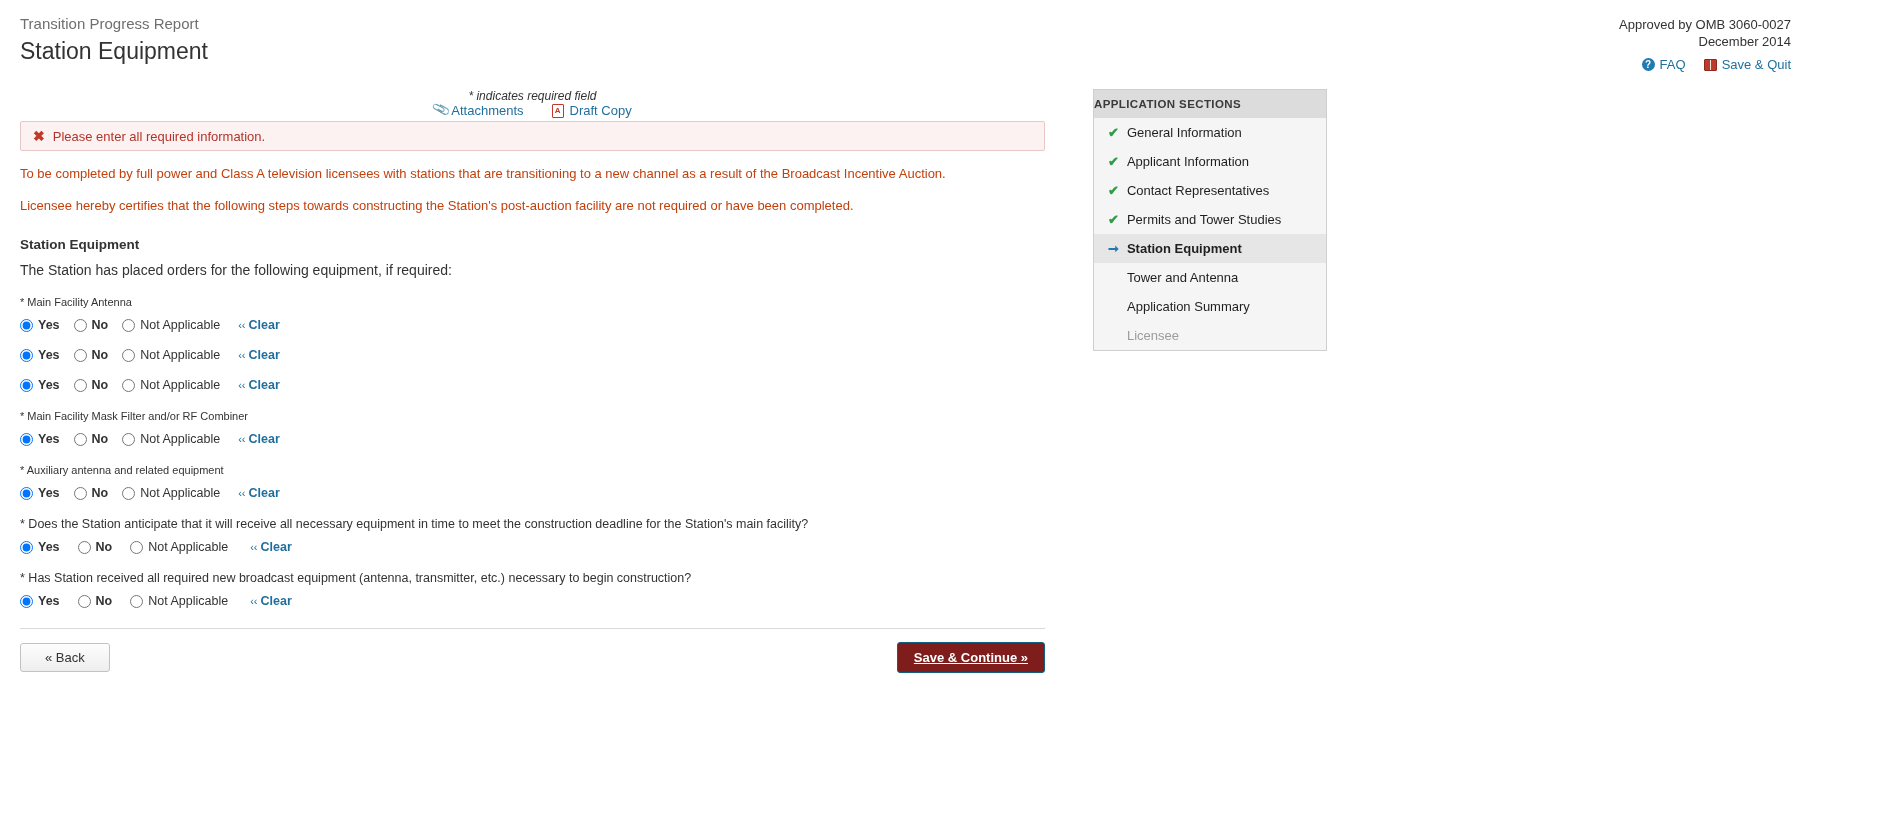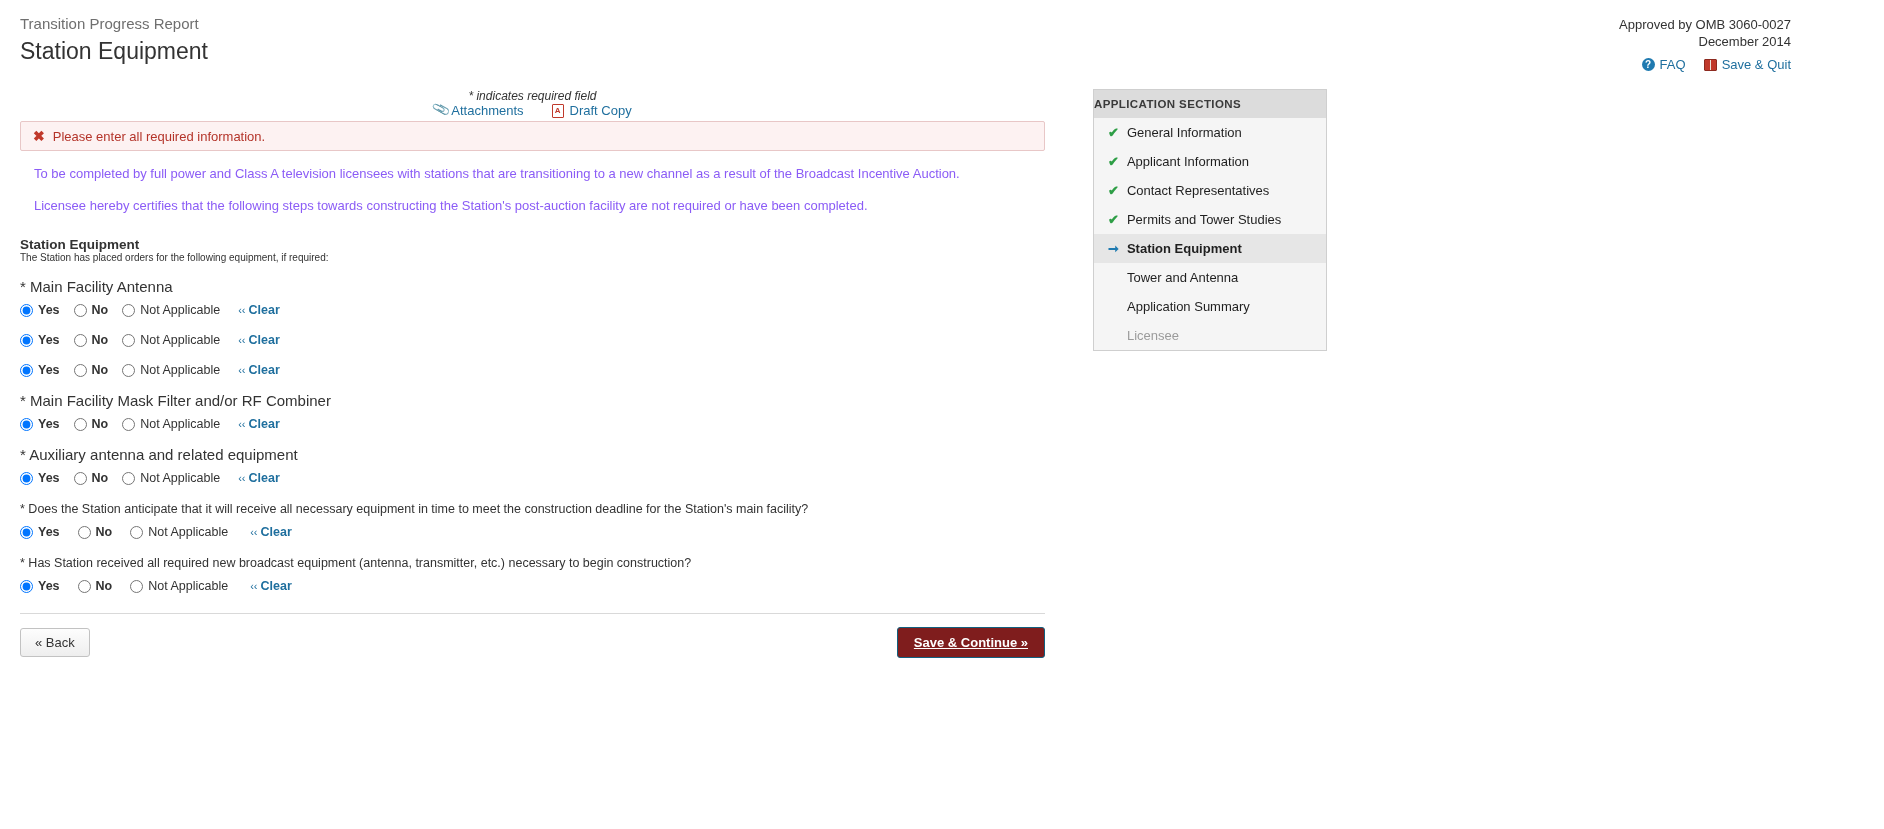--- a/index.html
+++ b/index.html
@@ -163,38 +163,38 @@
   .alert .x-mark {
     color: #c0392b;
     font-size: 14px;
     font-weight: bold;
     line-height: 13px;
   }
 
   .para {
     margin-top: 14px;
     font-size: 13px;
-    color: #8b5cf6;
+    color: #c2410c;
     line-height: 18px;
-    margin-left: 14px;
   }
   .section-title {
     margin-top: 22px;
     font-size: 13.5px;
     font-weight: bold;
     color: #333333;
   }
   .sub-para {
-    font-size: 10px;
+    margin-top: 10px;
+    font-size: 14px;
     color: #333333;
   }
 
   .question-block { margin-top: 16px; }
   .question-label {
-    font-size: 15px;
+    font-size: 11px;
     color: #333333;
     line-height: 16px;
   }
   .question-label .star { color: #333333; }
   .options-row {
     margin-top: 8px;
     display: flex;
     align-items: center;
     gap: 0;
     font-size: 12.5px;
@@ -229,21 +229,21 @@
     border-top: 1px solid #d9d9d9;
     padding-top: 13px;
     display: flex;
     justify-content: space-between;
     align-items: center;
   }
   .btn-back {
     background: linear-gradient(#fdfdfd, #eeeeee);
     border: 1px solid #c2c2c2;
     border-radius: 3px;
-    padding: 6px 14px;
+    padding: 6px 24px;
     font-size: 13px;
     color: #333333;
     cursor: pointer;
   }
   .btn-primary {
     background: #7f1d1d;
     border: 1px solid #11607f;
     border-radius: 3px;
     padding: 7px 16px;
     font-size: 13px;

